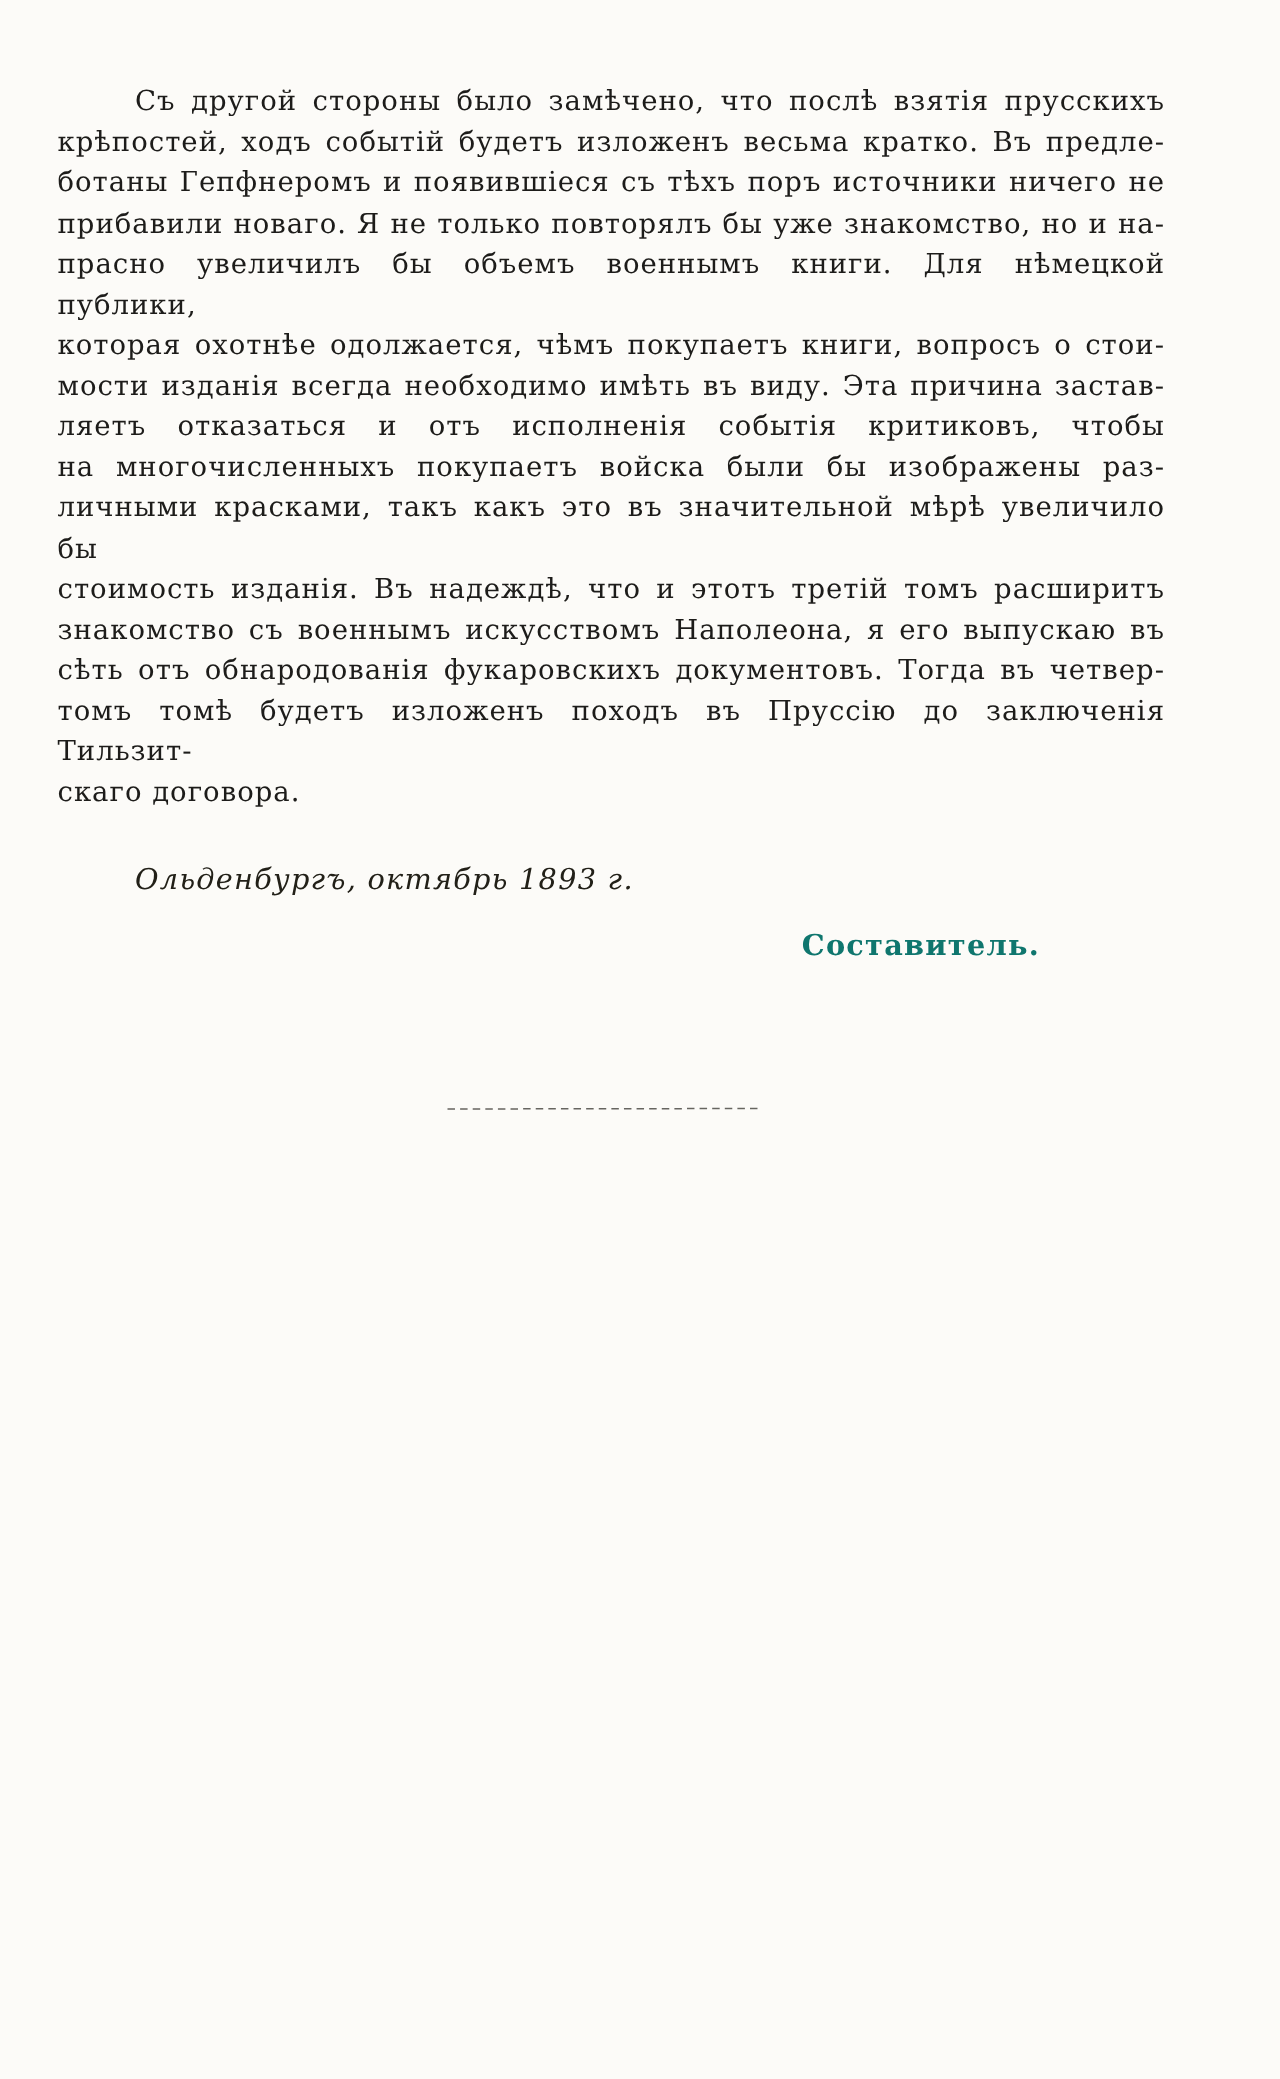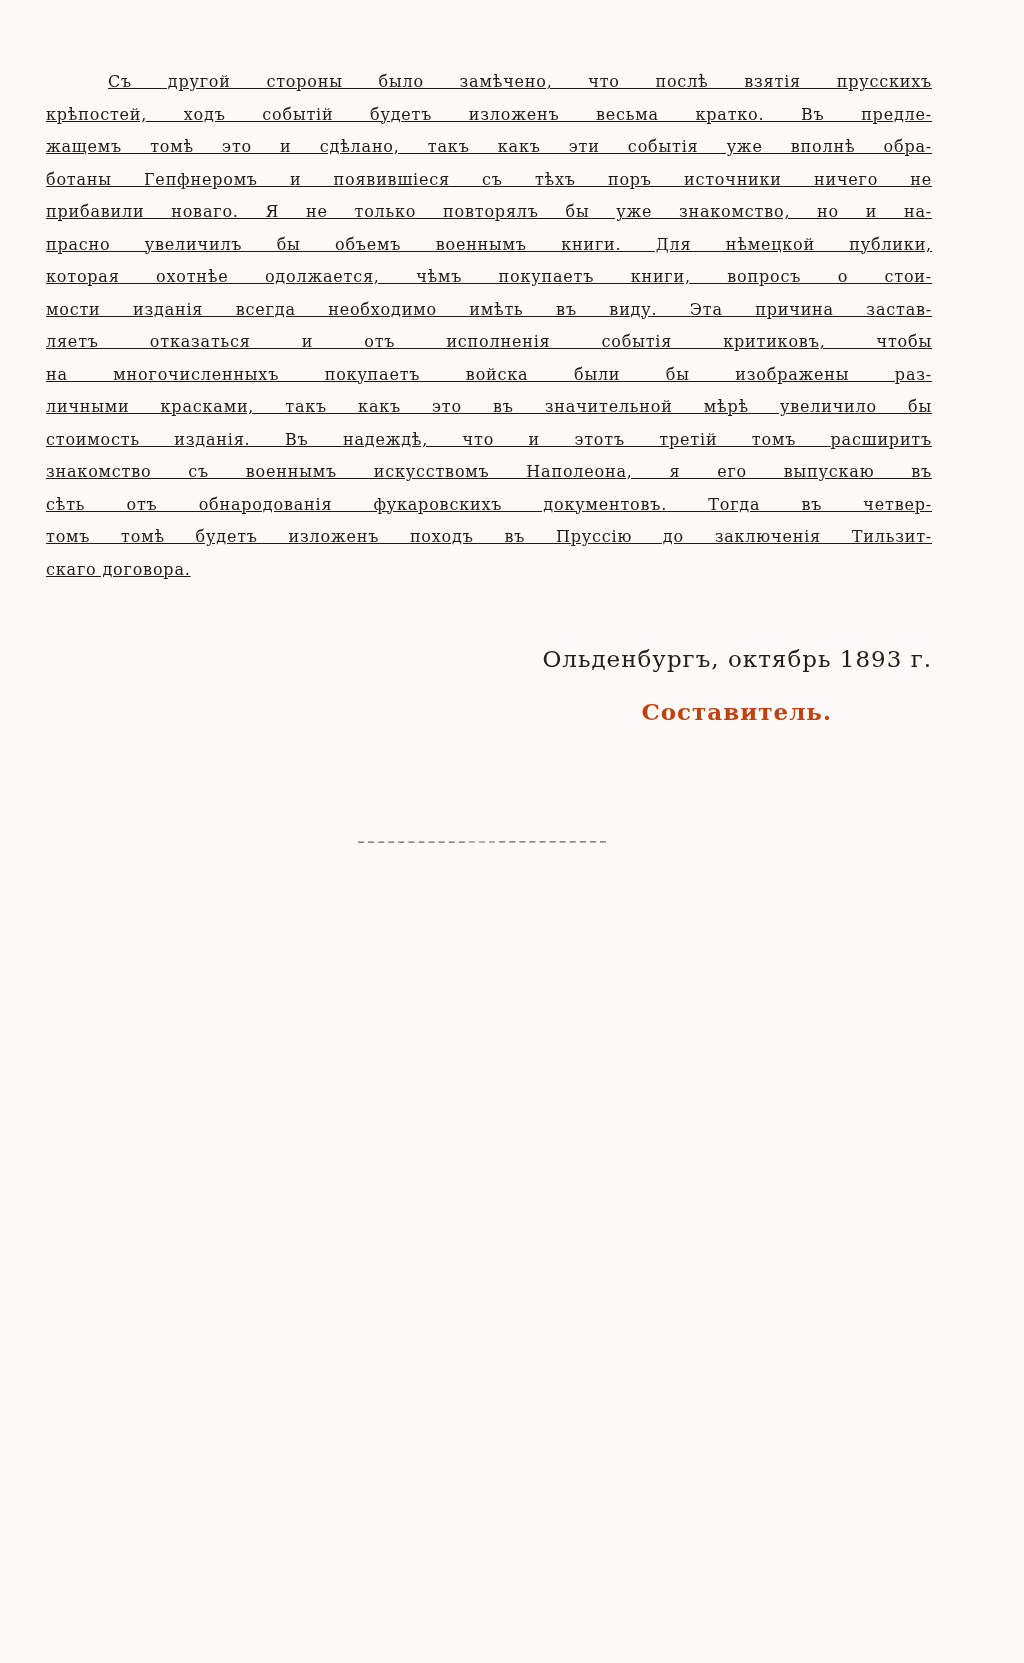--- a/index.html
+++ b/index.html
@@ -18,72 +18,70 @@
     position: relative;
     width: 1024px;
     height: 1663px;
     box-sizing: border-box;
     padding: 66px 92px 0 46px;
   }
   .paragraph {
     width: 886px;
   }
   .line {
-    font-size: 16px;
+    font-size: 22px;
     line-height: 32.5px;
     letter-spacing: 0.8px;
     text-align: justify;
     text-align-last: justify;
     white-space: normal;
-    text-decoration: underline;
   }
   .line.indent {
     text-indent: 62px;
   }
   .line.last {
     text-align-last: left;
   }
   .dateline {
-    margin-top: 60px;
+    margin-top: 40px;
     margin-left: 62px;
     font-size: 23px;
+    font-style: italic;
     letter-spacing: 1px;
     color: #222018;
-    text-align: right;
   }
   .signature {
     margin-top: 26px;
     width: 886px;
     text-align: right;
     padding-right: 100px;
     box-sizing: border-box;
     font-size: 23px;
     font-weight: bold;
     letter-spacing: 1px;
-    color: #c2410c;
+    color: #0f766e;
   }
   .decorative-rule {
     margin-top: 116px;
     margin-left: 312px; 
     width: 248px;
     height: 0;
     border-top: 2px dashed #4d4b46;
     opacity: 0.85;
     transform: scaleY(0.6) rotate(-0.15deg);
   }
 </style>
 </head>
 <body>
 
 <div class="page">
 
   <div class="paragraph">
     <div class="line indent">Съ другой стороны было замѣчено, что послѣ взятія прусскихъ</div>
     <div class="line">крѣпостей, ходъ событій будетъ изложенъ весьма кратко. Въ предле-</div>
-    <div class="line">жащемъ томѣ это и сдѣлано, такъ какъ эти событія уже вполнѣ обра-</div>
     <div class="line">ботаны Гепфнеромъ и появившіеся съ тѣхъ поръ источники ничего не</div>
     <div class="line">прибавили новаго. Я не только повторялъ бы уже знакомство, но и на-</div>
     <div class="line">прасно увеличилъ бы объемъ военнымъ книги. Для нѣмецкой публики,</div>
     <div class="line">которая охотнѣе одолжается, чѣмъ покупаетъ книги, вопросъ о стои-</div>
     <div class="line">мости изданія всегда необходимо имѣть въ виду. Эта причина застав-</div>
     <div class="line">ляетъ отказаться и отъ исполненія событія критиковъ, чтобы</div>
     <div class="line">на многочисленныхъ покупаетъ войска были бы изображены раз-</div>
     <div class="line">личными красками, такъ какъ это въ значительной мѣрѣ увеличило бы</div>
     <div class="line">стоимость изданія. Въ надеждѣ, что и этотъ третій томъ расширитъ</div>
     <div class="line">знакомство съ военнымъ искусствомъ Наполеона, я его выпускаю въ</div>

